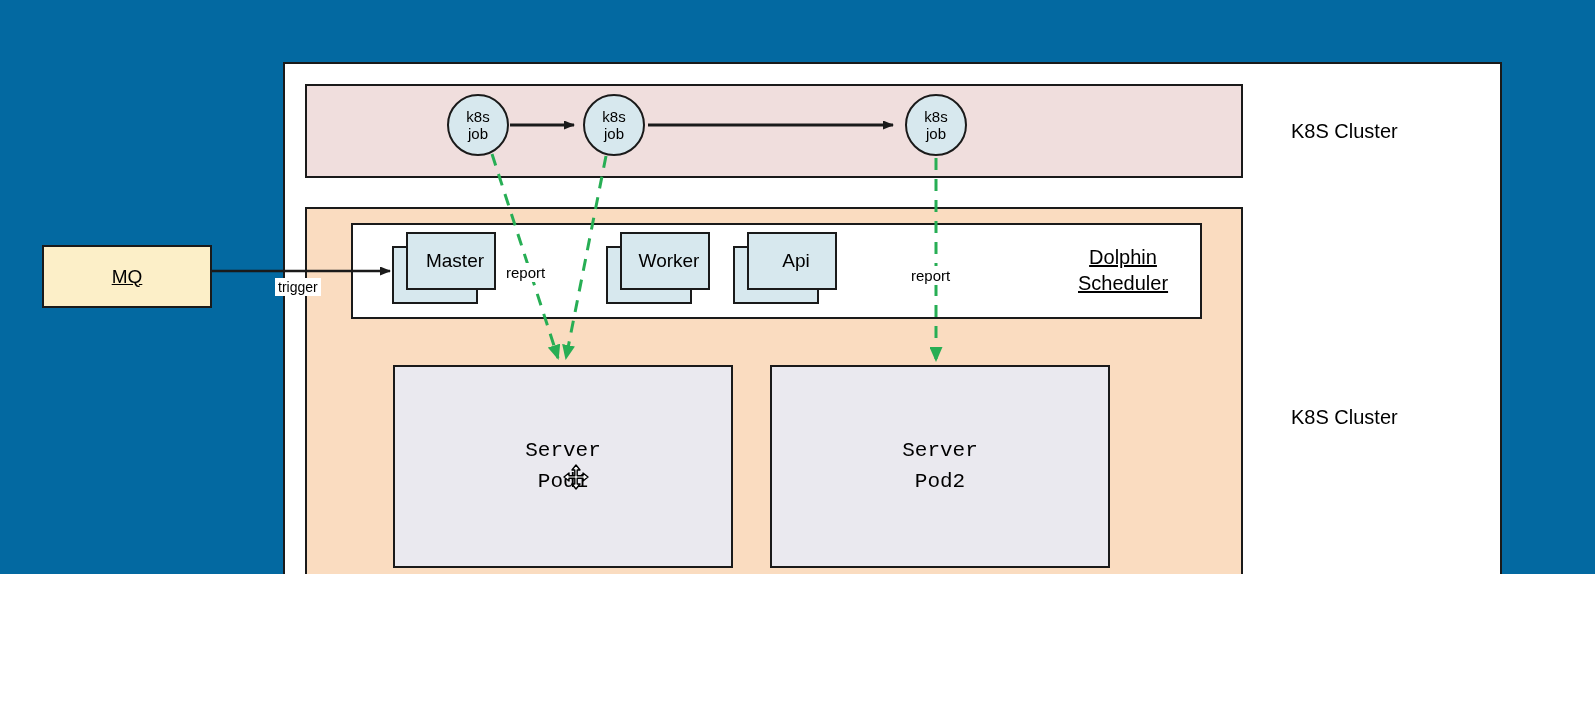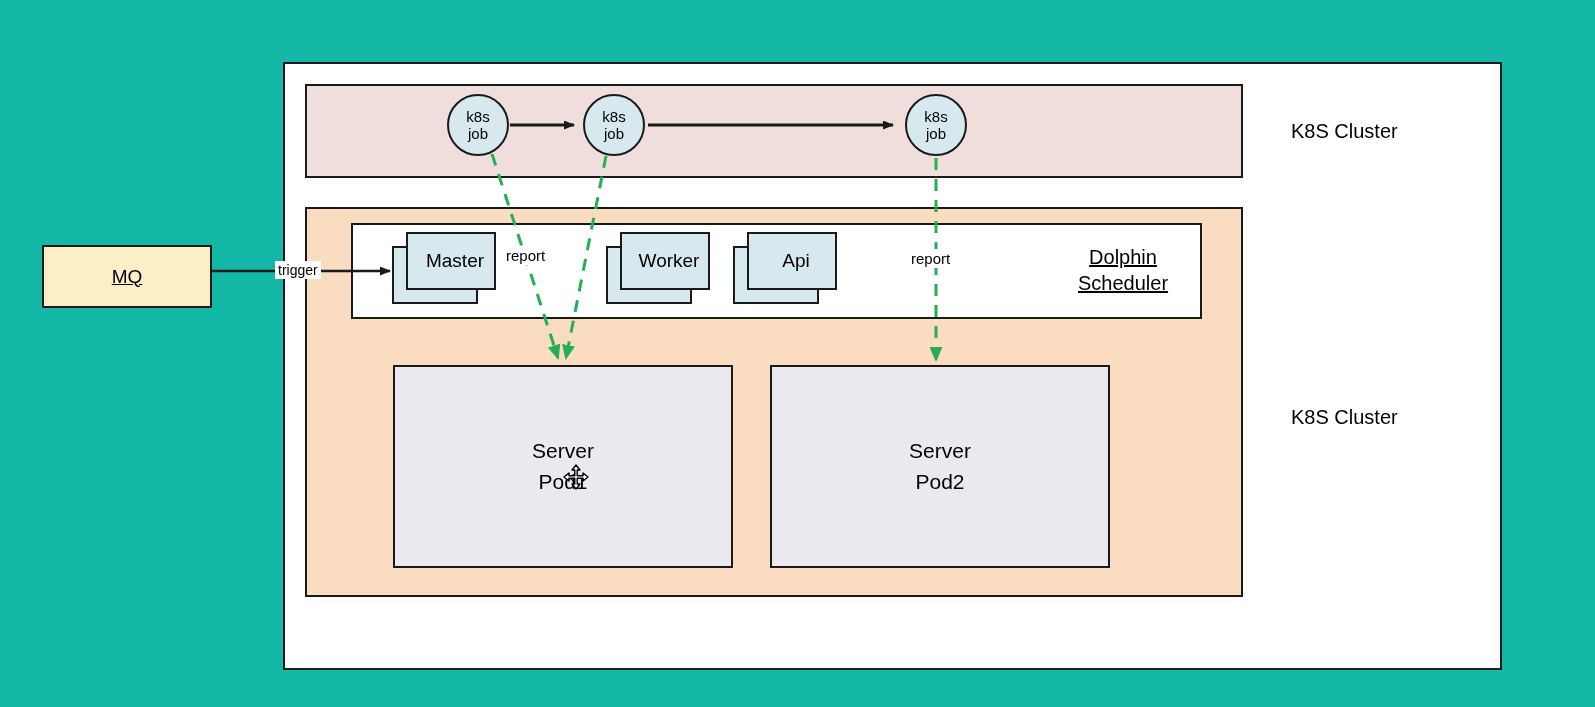--- a/index.html
+++ b/index.html
@@ -8,22 +8,22 @@
     padding: 0;
     background: #ffffff;
   }
   body {
     font-family: "Liberation Sans", "DejaVu Sans", sans-serif;
     color: #000000;
   }
   #canvas {
     position: relative;
     width: 1595px;
-    height: 707px;
-    background: #14b8a6;
+    height: 574px;
+    background: #0369a1;
     overflow: hidden;
   }
 
   
   .node {
     position: absolute;
     box-sizing: border-box;
   }
   .boxed {
     border: 2px solid #1a1a1a;
@@ -109,21 +109,21 @@
     background: #eae9ef;
     border: 2px solid #1a1a1a;
     box-sizing: border-box;
     display: flex;
     flex-direction: column;
     align-items: center;
     justify-content: center;
     font-size: 21px;
     line-height: 1.45;
   }
-  .pod span { display: block; }
+  .pod span { display: block; font-family: Liberation Mono, monospace; }
   #pod1 { left: 393px; top: 365px; width: 340px; height: 203px; }
   #pod2 { left: 770px; top: 365px; width: 340px; height: 203px; }
 
   
   #mq {
     left: 42px; top: 245px;
     width: 170px; height: 63px;
     background: #fcefc8;
     display: flex;
     align-items: center;
@@ -137,20 +137,21 @@
     font-size: 20px;
     white-space: nowrap;
     text-align: right;
   }
   .small-label {
     position: absolute;
     font-size: 14px;
     background: #ffffff;
     padding: 1px 3px;
     white-space: nowrap;
+    margin-top: 17px;
   }
   .ds-title {
     position: absolute;
     font-size: 20px;
     text-align: center;
     line-height: 1.3;
     white-space: nowrap;
   }
   .ds-title span { display: block; }
 

